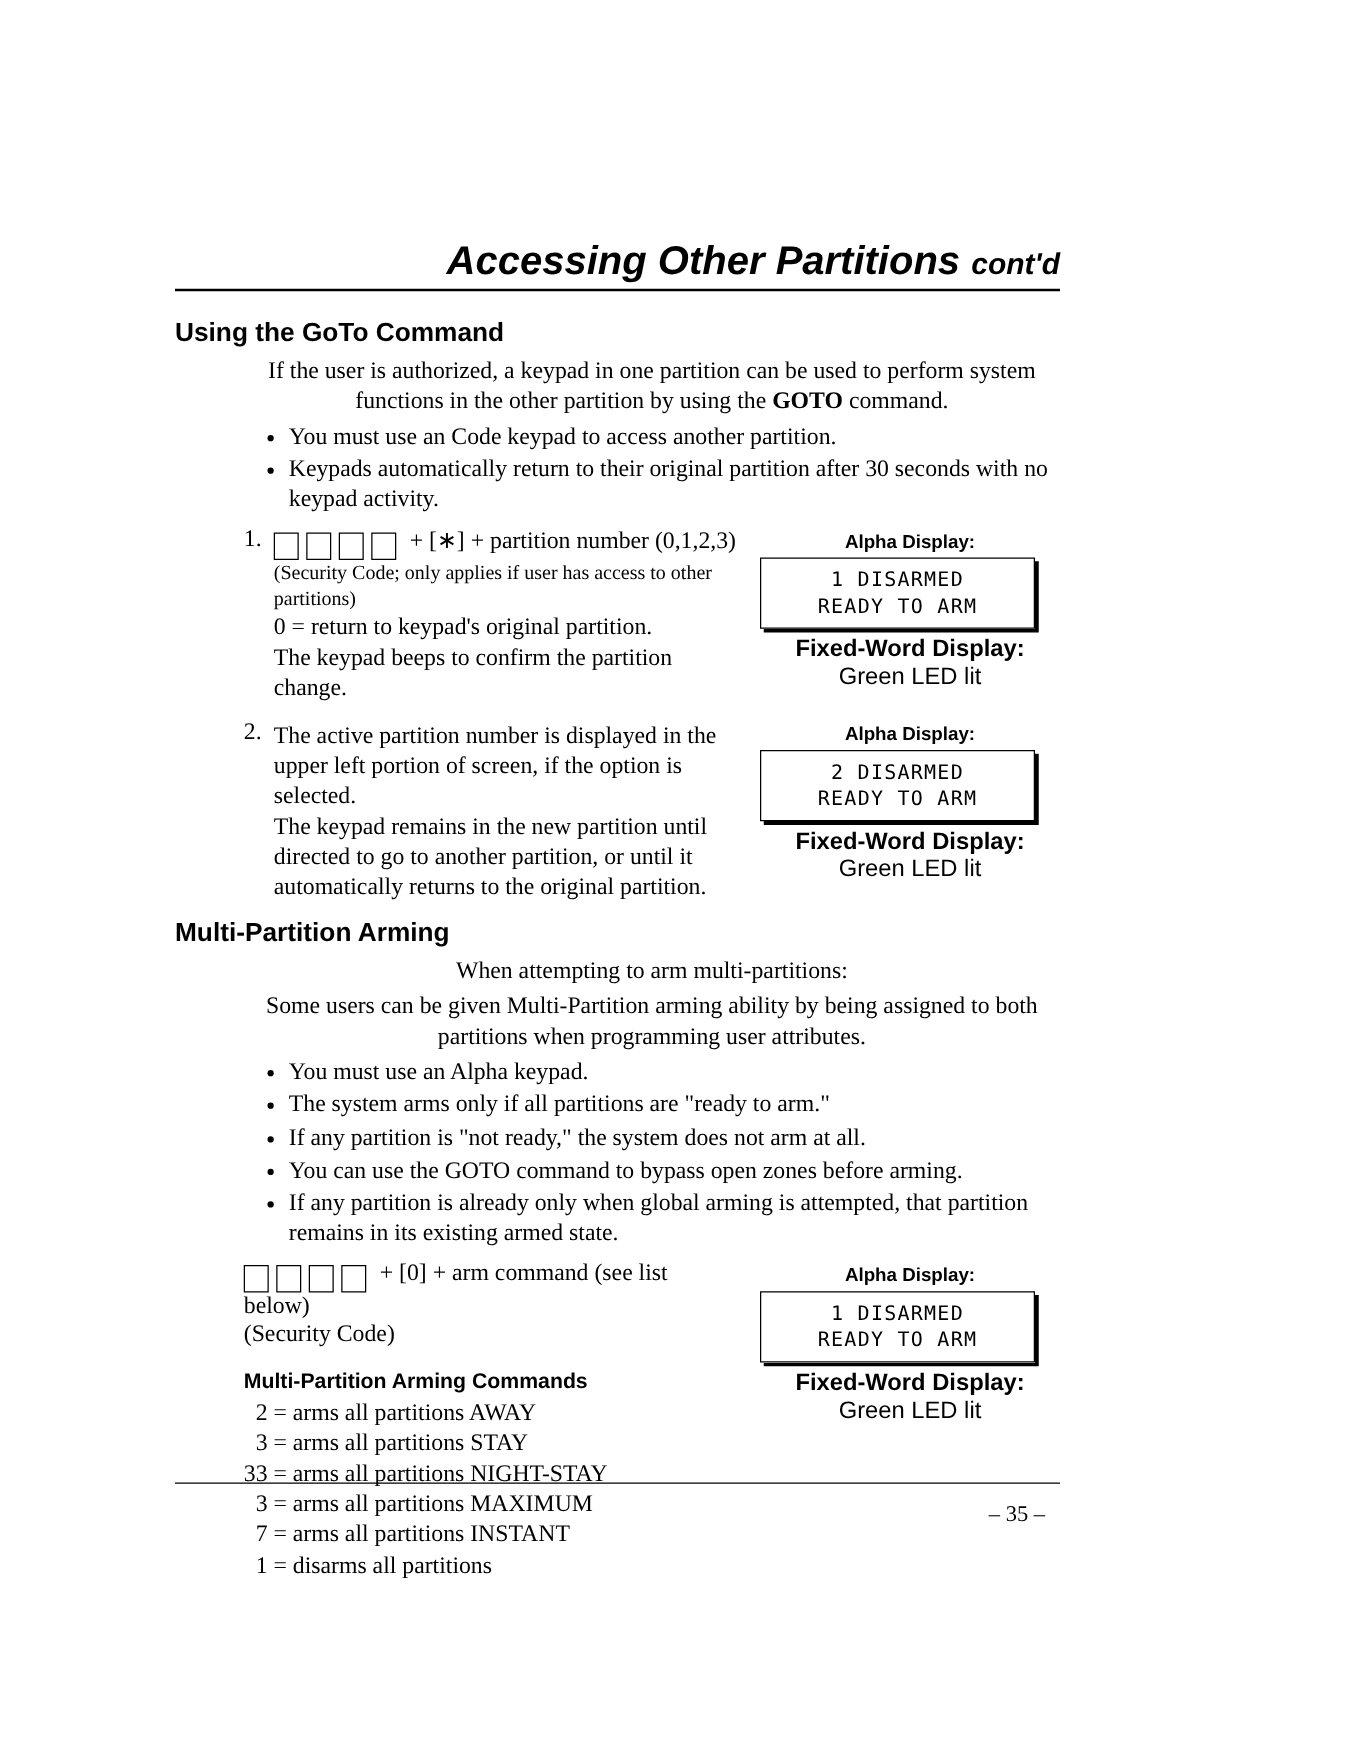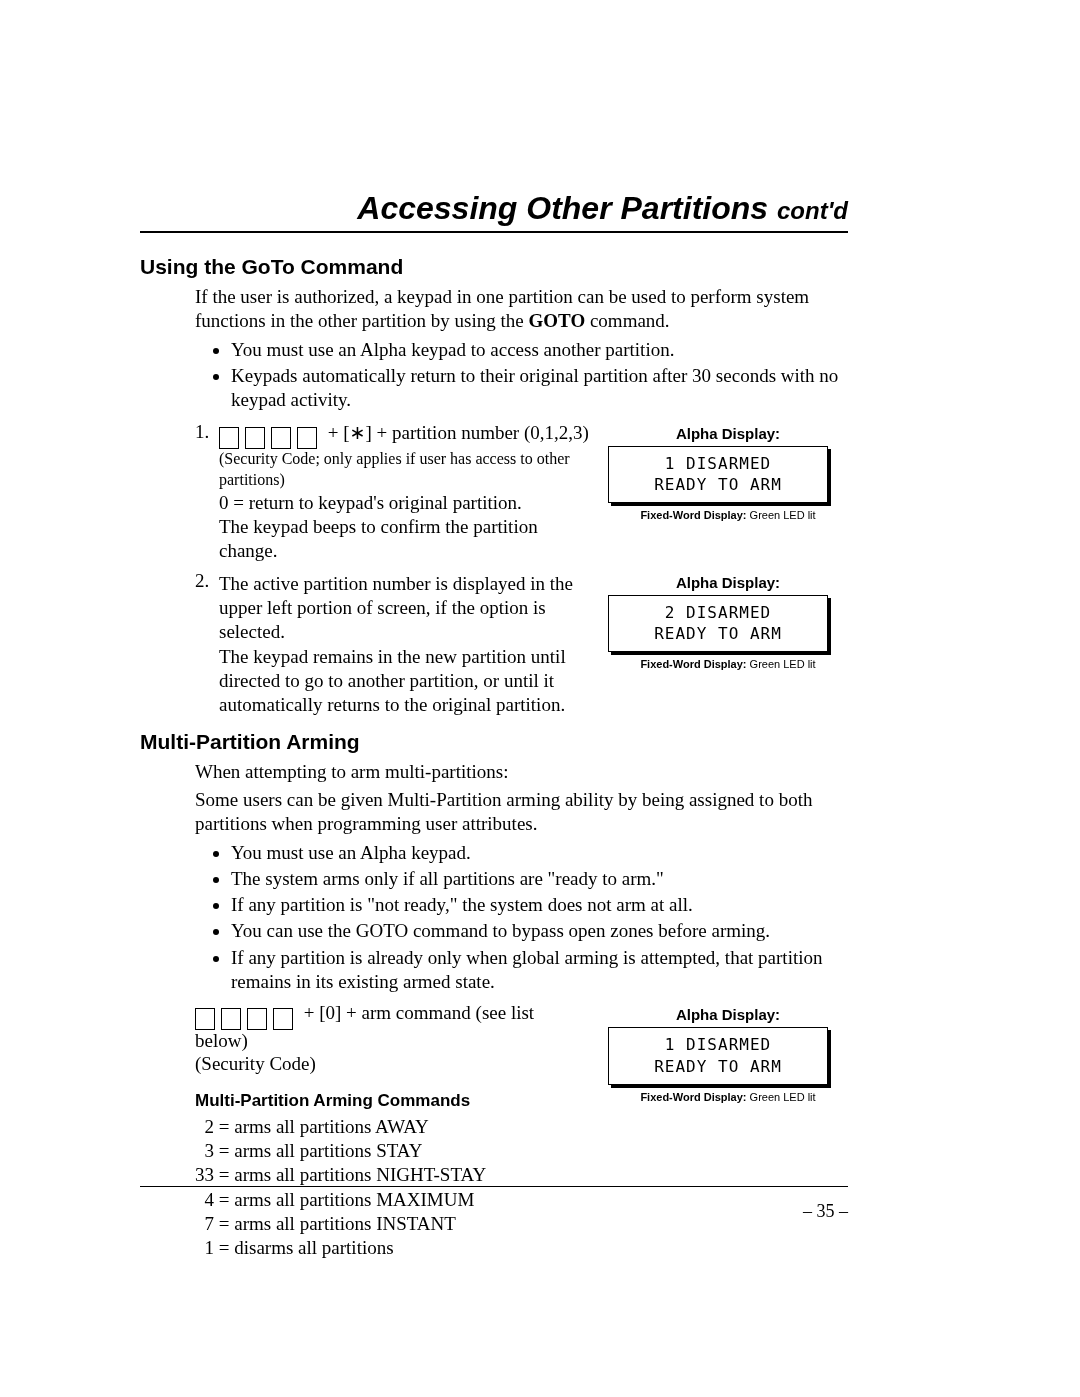--- a/index.html
+++ b/index.html
@@ -35,20 +35,21 @@
     font-size: 21px;
     margin: 10px 0 6px 0;
   }
   .body-indent {
     margin-left: 55px;
   }
   .para {
     font-size: 19px;
     line-height: 1.28;
     margin: 0 0 4px 0;
+    text-align: center;
   }
   .para b { font-weight: bold; }
   ul.bullets {
     margin: 4px 0 8px 0;
     padding-left: 36px;
     font-size: 19px;
     line-height: 1.28;
   }
   ul.bullets li {
     margin-bottom: 2px;
@@ -100,21 +101,21 @@
     padding: 6px 10px 6px 10px;
     box-sizing: border-box;
     font-family: "Lucida Console", Consolas, monospace;
     font-size: 16px;
     letter-spacing: 1px;
     line-height: 1.35;
     margin-bottom: 6px;
   }
   .fixed-note {
     font-family: Arial, Helvetica, sans-serif;
-    font-size: 11px;
+    font-size: 19px;
     margin-bottom: 16px;
   }
   .fixed-note b { font-weight: bold; }
   .cmds-h {
     font-family: Arial, Helvetica, sans-serif;
     font-weight: bold;
     font-size: 17px;
     margin: 14px 0 4px 0;
   }
   .cmds {
@@ -124,41 +125,41 @@
   .cmds .row { white-space: pre; }
   .footer-rule {
     position: absolute;
     left: 140px;
     right: 140px;
     bottom: 210px;
     border-top: 1.5px solid #000;
   }
   .pagenum {
     position: absolute;
-    right: 140px;
+    right: 152px;
     bottom: 175px;
     font-size: 18px;
   }
 </style>
 </head>
 <body>
 
 <div class="page">
 
   <div class="title">
     <span>Accessing Other Partitions </span><span class="contd">cont'd</span>
   </div>
 
   <div class="section-h">Using the GoTo Command</div>
   <div class="body-indent">
     <p class="para">
       <span>If the user is authorized, a keypad in one partition can be used to perform system functions in the other partition by using the </span><b>GOTO</b><span> command.</span>
     </p>
     <ul class="bullets">
-      <li>You must use an Alpha keypad to access another partition.</li>
+      <li>You must use an Code keypad to access another partition.</li>
       <li>Keypads automatically return to their original partition after 30 seconds with no keypad activity.</li>
     </ul>
 
     <div class="cols">
       <div class="left">
         <div class="num-row">
           <div class="num">1.</div>
           <div class="rest">
             <span class="boxes">
               <span class="box"></span><span class="box"></span><span class="box"></span><span class="box"></span>
@@ -219,21 +220,21 @@
             <span class="box"></span><span class="box"></span><span class="box"></span><span class="box"></span>
           </span><span> +  [0] + arm command (see list below)</span>
         </div>
         <div class="smallnote" style="font-size:19px;">(Security Code)</div>
 
         <div class="cmds-h">Multi-Partition Arming Commands</div>
         <div class="cmds">
           <div class="row">  2 = arms all partitions AWAY</div>
           <div class="row">  3 = arms all partitions STAY</div>
           <div class="row">33 = arms all partitions NIGHT-STAY</div>
-          <div class="row">  4 = arms all partitions MAXIMUM</div>
+          <div class="row">  3 = arms all partitions MAXIMUM</div>
           <div class="row">  7 = arms all partitions INSTANT</div>
           <div class="row">  1 = disarms all partitions</div>
         </div>
       </div>
       <div class="right">
         <div class="disp-label">Alpha Display:</div>
         <div class="alpha-box">
           <div>1 DISARMED</div>
           <div>READY TO ARM</div>
         </div>

